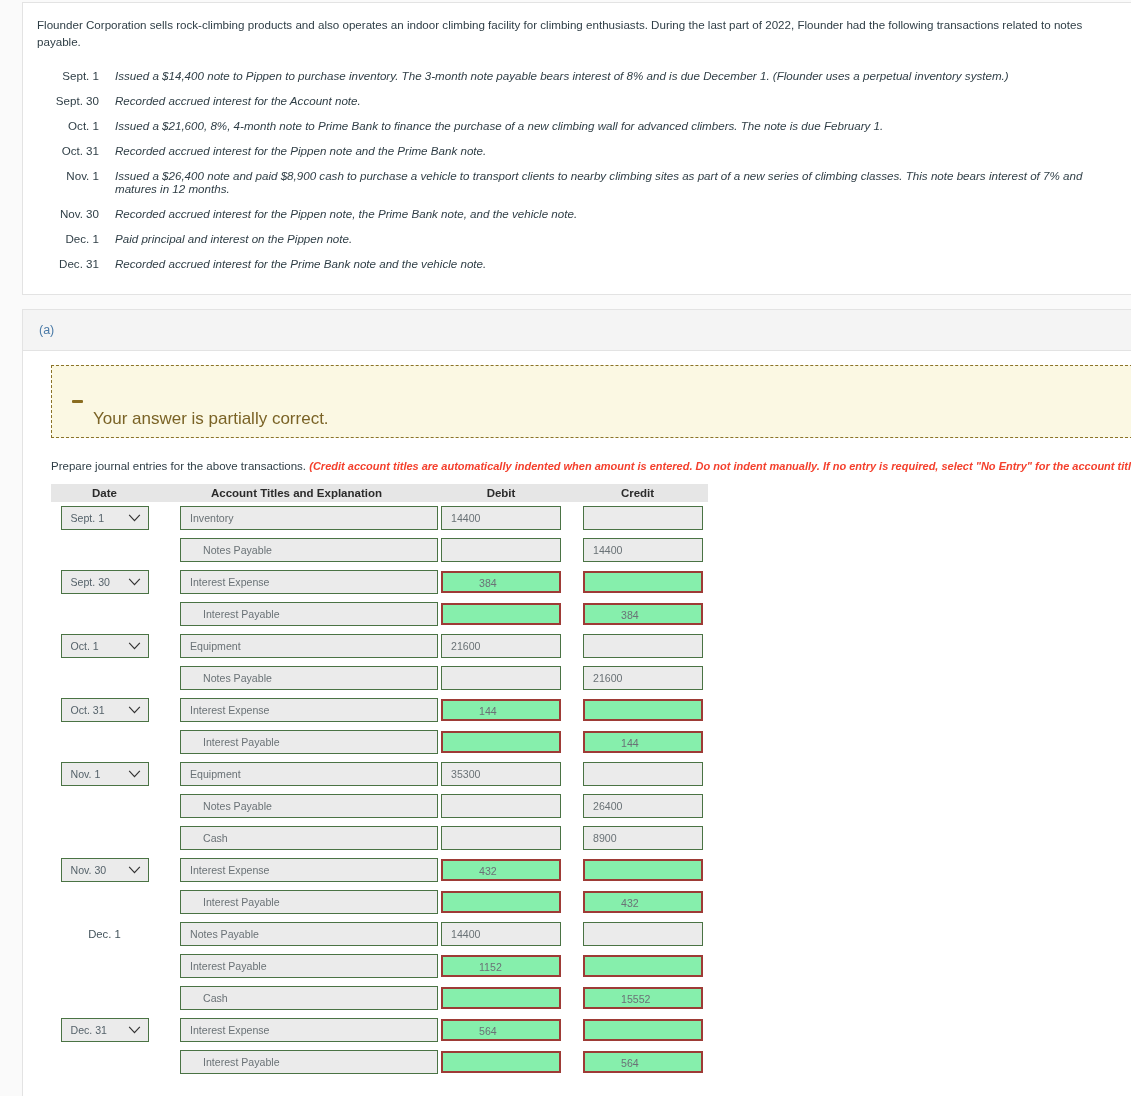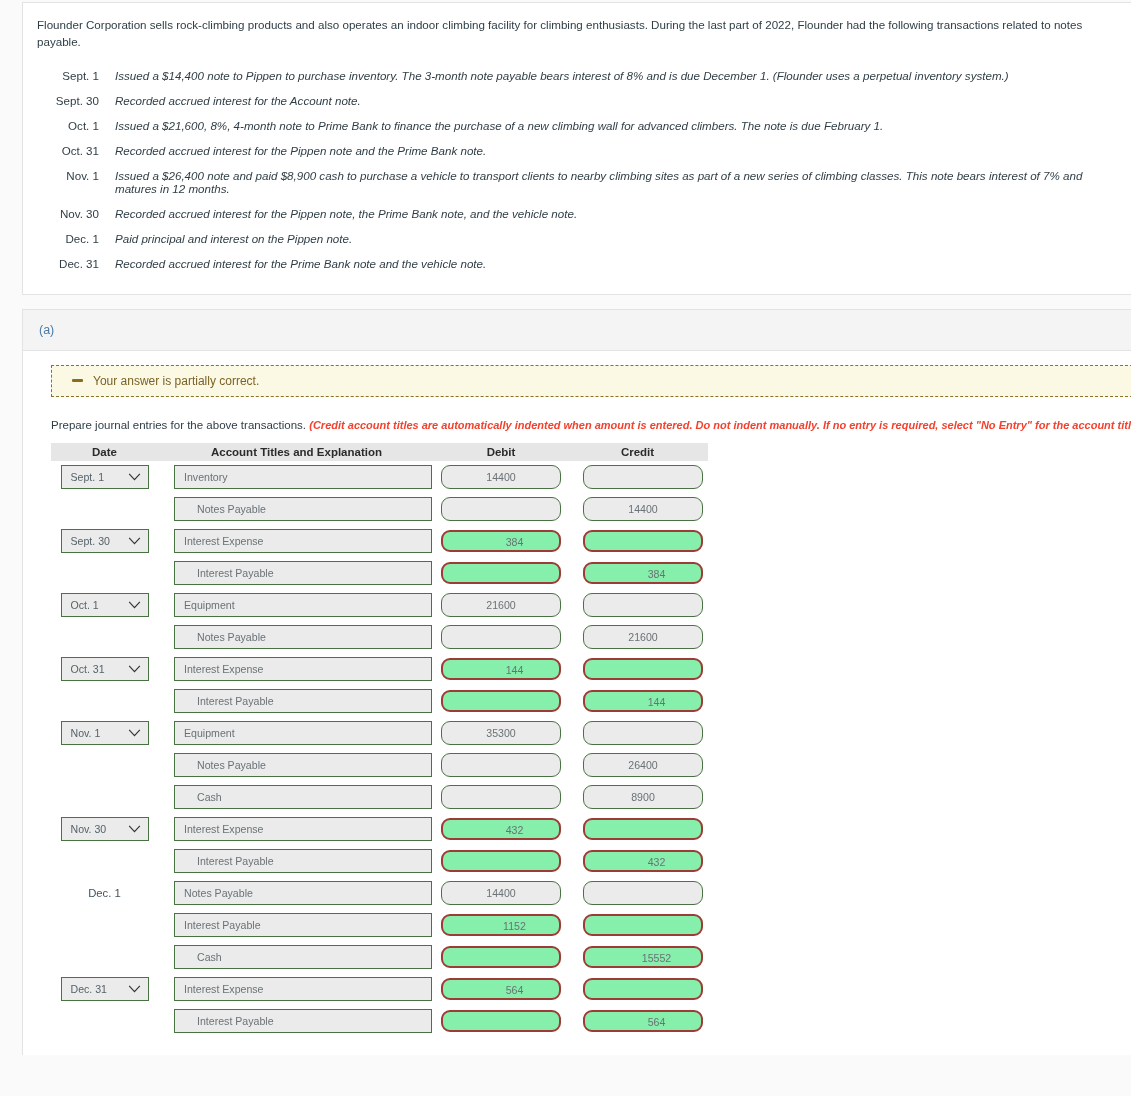--- a/index.html
+++ b/index.html
@@ -53,21 +53,21 @@
     gap: 10px;
     margin-right: -16px;
   }
   .minus-icon {
     display: inline-block;
     width: 11px; height: 3px;
     background: #8a6d20;
     border-radius: 1px;
     margin-left: 8px;
   }
-  .feedback-text { font-size: 12px; color: #7a6326; }
+  .feedback-text { font-size: 17px; color: #7a6326; margin-top: 35px; }
 
   
   .prompt {
     font-size: 11.5px;
     margin: 22px 0 12px 0;
     color: #2f3e46;
     white-space: nowrap;
   }
   .prompt .hint {
     color: #f4402d;
@@ -118,23 +118,23 @@
     height: 24px;
     line-height: 22px;
     font-size: 10.6px;
     padding: 0 9px;
     border: 1px solid #4a7344;
     background: #ebebeb;
     color: #6a7276;
     white-space: nowrap;
     overflow: hidden;
   }
-  .fld.acct { width: 258px; margin-left: 16px; }
+  .fld.acct { width: 258px; margin-left: 22px; }
   .fld.acct.indent { padding-left: 22px; }
-  .fld.num { width: 120px; text-align: center; margin-left: 6px; border-radius: 9px; }
+  .fld.num { width: 120px; text-align: left; margin-left: 6px; }
   .fld.num.credit { width: 120px; margin-left: 16px; }
 
   .fld.wrong {
     border: 2px solid #9e3b36;
     background: #86efac;
     height: 22px;
     line-height: 20px;
     padding-left: 36px;
   }
   .scroll-spacer { height: 8px; }

